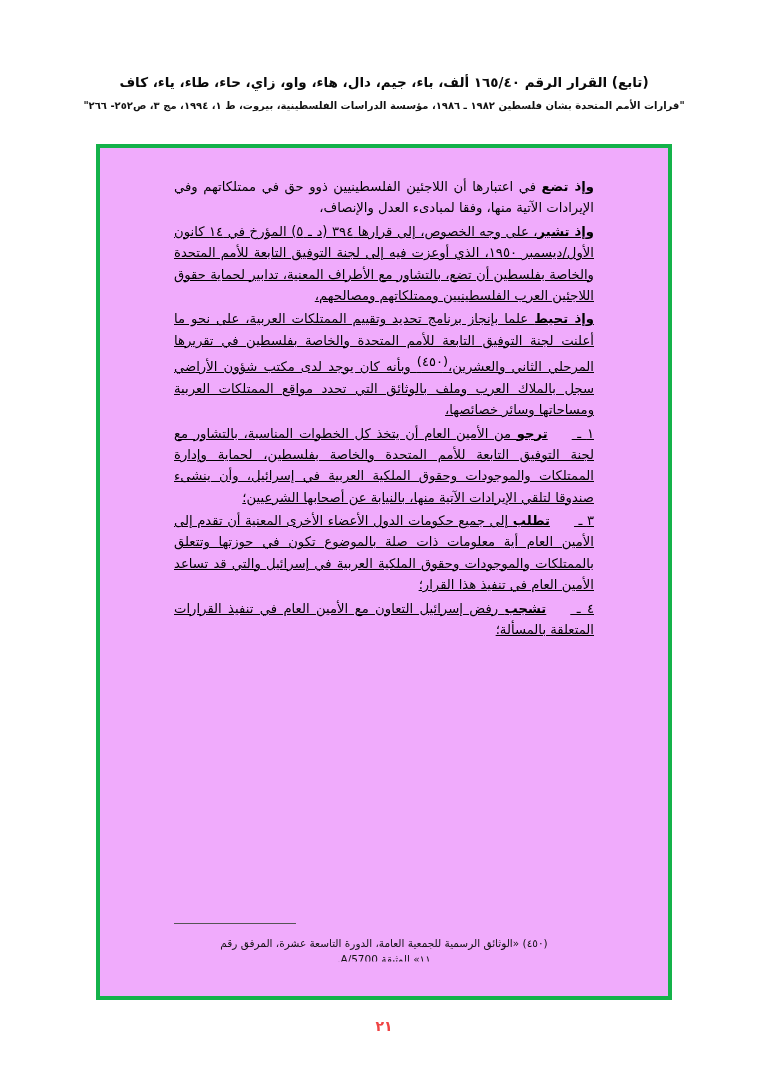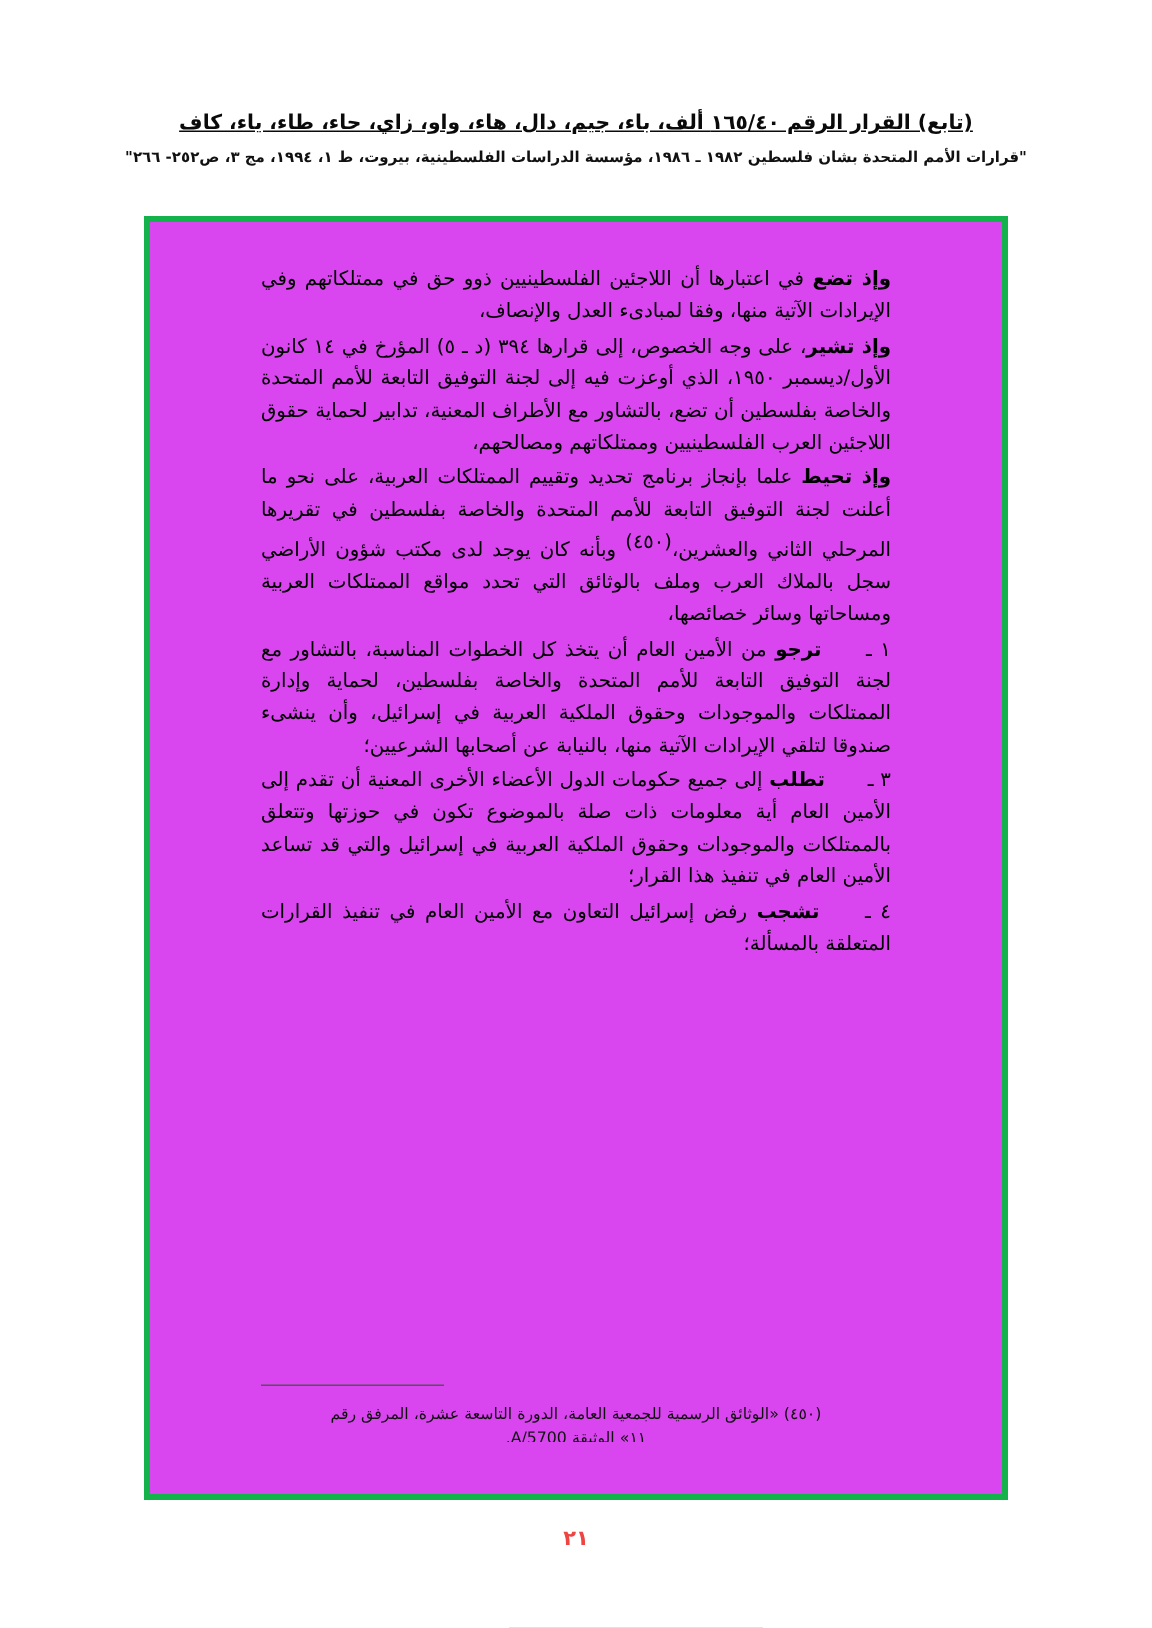--- a/index.html
+++ b/index.html
@@ -30,61 +30,61 @@
     right: 0;
     text-align: center;
   }
   .header-title {
     font-size: 13.5px;
     font-weight: bold;
     letter-spacing: 0px;
     color: #0a0a0a;
     direction: rtl;
     line-height: 1.3;
-    text-decoration: underline;
   }
   .header-sub {
     margin-top: 7px;
     font-size: 10px;
     font-weight: bold;
     color: #111111;
     direction: rtl;
     line-height: 1.3;
   }
 
   
   .frame {
     position: absolute;
     top: 144px;
     left: 96px;
     width: 576px;
     height: 856px;
     border: 4px solid #14b24a;
     box-sizing: border-box;
-    background: #d946ef;
+    background: #f0abfc;
   }
 
   .content {
     position: absolute;
     top: 28px;
     right: 74px;
     left: 74px;
     direction: rtl;
   }
 
   p.para {
     margin: 0 0 0 0;
     font-size: 13.2px;
     line-height: 1.62;
     text-align: justify;
     text-justify: inter-word;
     color: #000000;
   }
   p.para + p.para {
     margin-top: 2px;
+    text-decoration: underline;
   }
   .lead {
     font-weight: bold;
   }
   .num {
     font-weight: normal;
     margin-left: 24px;
   }
   .sup {
     font-size: 13px;

